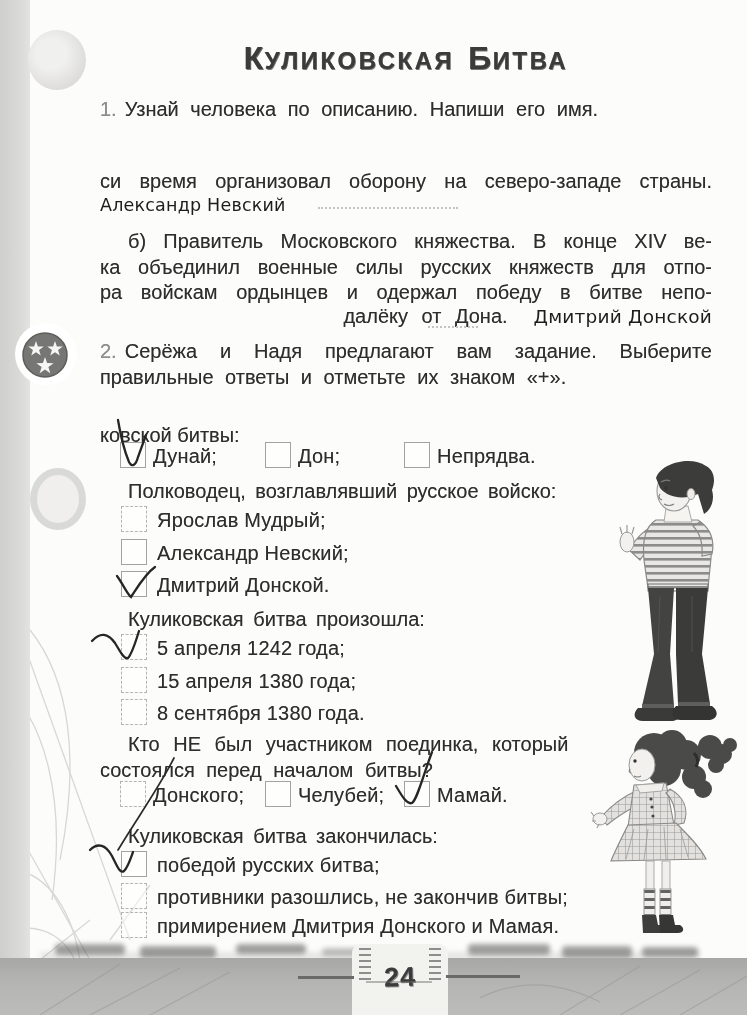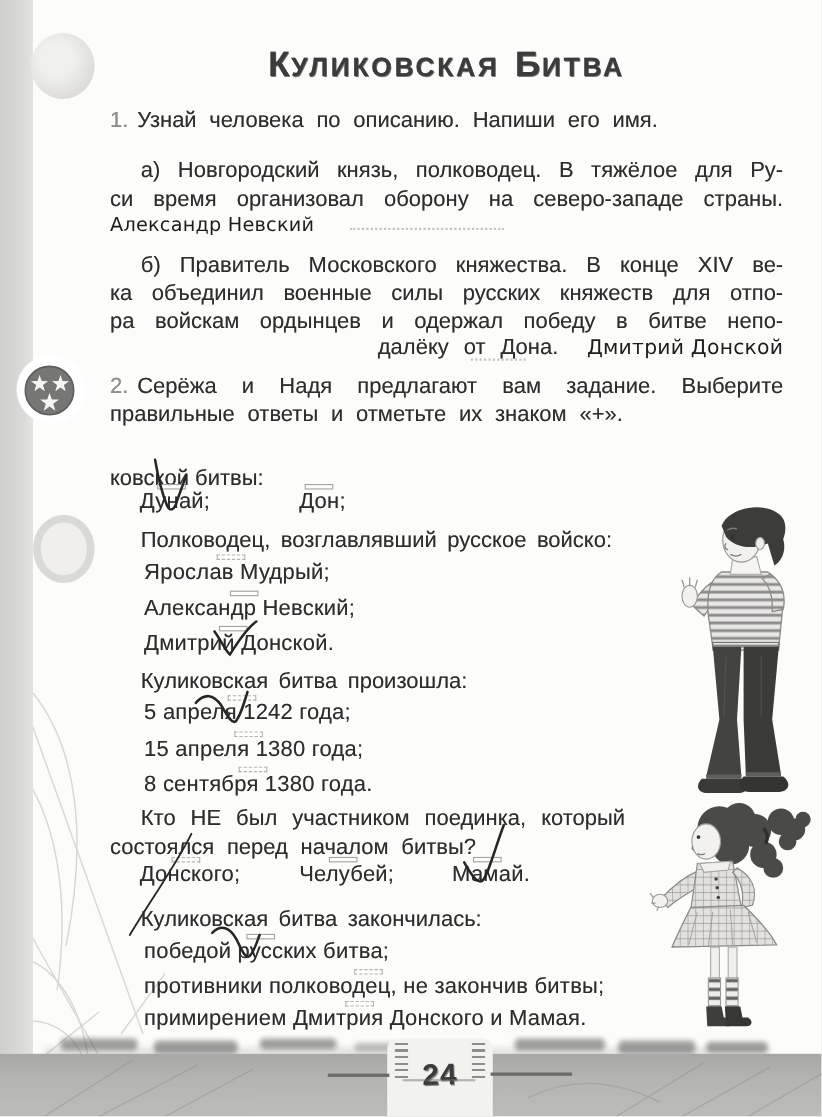--- a/index.html
+++ b/index.html
@@ -27,21 +27,21 @@
   .hand{font-family:"DejaVu Sans",sans-serif;font-size:17.5px;color:#1d1d1d;
     letter-spacing:.2px;text-shadow:none;}
   .dashes{position:absolute;border-bottom:2px dotted #c3c3c1;height:1px;}
   
   .title{position:absolute;left:100px;top:40px;width:612px;text-align:center;
     color:#3b3b3b;font-weight:bold;text-shadow:.6px .6px 0 #777,-.3px -.3px 0 #888;}
   .title .ti{font-size:32px;letter-spacing:1.5px;}
   .title .tr{font-size:24px;letter-spacing:2.5px;}
   .title .gap{display:inline-block;width:14px;}
   
-  .opt{position:absolute;display:flex;align-items:center;height:28px;font-size:20px;flex-direction:column;}
+  .opt{position:absolute;display:flex;align-items:flex-end;height:28px;font-size:20px;}
   .opt .ol{margin-left:10px;letter-spacing:.2px;}
   .ropt .ol{margin-left:7px;}
   .cb{position:relative;display:inline-block;width:26px;height:26px;
     border:1.6px solid #a2a2a0;box-sizing:border-box;background:rgba(255,255,255,.5);}
   .cb.faint{border-color:#b4b4b2;border-style:dashed;}
   .chk{position:absolute;overflow:visible;pointer-events:none;}
   .chk path{fill:none;stroke:#262626;stroke-width:2.3;stroke-linecap:round;}
   .stray{position:absolute;overflow:visible;pointer-events:none;}
   .stray path{fill:none;stroke:#2a2a2a;stroke-width:1.7;stroke-linecap:round;}
   
@@ -93,21 +93,20 @@
   <div class="ring mid"></div>
 
   <div class="title">
     <span class="ti">К</span><span class="tr">УЛИКОВСКАЯ</span><span class="gap"></span><span class="ti">Б</span><span class="tr">ИТВА</span>
   </div>
 
   <div class="lline ws6" style="top:96px;">
     <span class="num">1.</span><span>Узнай человека по описанию. Напиши его имя.</span>
   </div>
 
-  <div class="jline ind" style="top:142px;">а) Новгородский князь, полководец. В тяжёлое для Ру-</div>
   <div class="jline" style="top:168px;">си время организовал оборону на северо-западе страны.</div>
   <div class="lline hand" style="top:192px;">Александр Невский</div>
   <div class="dashes" style="left:318px;top:206px;width:140px;"></div>
 
   <div class="jline ind" style="top:228px;">б) Правитель Московского княжества. В конце XIV ве-</div>
   <div class="jline" style="top:254px;">ка объединил военные силы русских княжеств для отпо-</div>
   <div class="jline" style="top:279px;">ра войскам ордынцев и одержал победу в битве непо-</div>
   <div class="lline" style="top:303px;display:flex;align-items:baseline;justify-content:flex-end;">
     <span class="ws8">далёку от Дона.</span>
     <span class="hand" style="margin-left:26px;font-size:18.5px;">Дмитрий Донской</span>
@@ -126,20 +125,24 @@
       <svg class="chk" style="left:-10px;top:-26px;" width="56" height="58" viewBox="0 0 56 58">
         <path d="M7,3 C9,15 13,33 18,45 C21,51 25,48 27,40 L35,18"></path>
       </svg>
     </span>
     <span class="ol">Дунай;</span>
   </div>
   <div class="opt ropt" style="left:265px;top:440px;">
     <span class="cb"></span>
     <span class="ol">Дон;</span>
   </div>
+  <div class="opt ropt" style="left:404px;top:440px;">
+    <span class="cb"></span>
+    <span class="ol">Непрядва.</span>
+  </div>
 
   <div class="lline ind ws4" style="top:478px;">Полководец, возглавлявший русское войско:</div>
   <div class="opt" style="left:121px;top:504px;">
     <span class="cb faint"></span>
     <span class="ol">Ярослав Мудрый;</span>
   </div>
   <div class="opt" style="left:121px;top:569px;">
     <span class="cb">
       <svg class="chk" style="left:-8px;top:-8px;" width="48" height="42" viewBox="0 0 48 42">
         <path d="M3,12 C9,20 13,30 17,33 C23,24 31,10 41,3"></path>
@@ -198,21 +201,21 @@
   <div class="opt" style="left:121px;top:849px;">
     <span class="cb">
       <svg class="chk" style="left:-34px;top:-20px;" width="72" height="58" viewBox="0 0 72 58">
         <path d="M2,18 C10,10 18,13 24,24 C29,34 32,42 36,39 C40,35 42,28 45,20"></path>
       </svg>
     </span>
     <span class="ol">победой русских битва;</span>
   </div>
   <div class="opt" style="left:121px;top:881px;">
     <span class="cb faint"></span>
-    <span class="ol">противники полководец, не закончив битвы;</span>
+    <span class="ol">противники разошлись, не закончив битвы;</span>
   </div>
   <div class="opt" style="left:121px;top:910px;">
     <span class="cb faint"></span>
     <span class="ol">примирением Дмитрия Донского и Мамая.</span>
   </div>
 
   <svg class="figure" style="left:612px;top:456px;" width="132" height="272" viewBox="0 0 132 272">
     <defs>
       <pattern id="pb" width="6" height="7" patternUnits="userSpaceOnUse">
         <rect width="6" height="7" fill="#e9e7e4"></rect>

